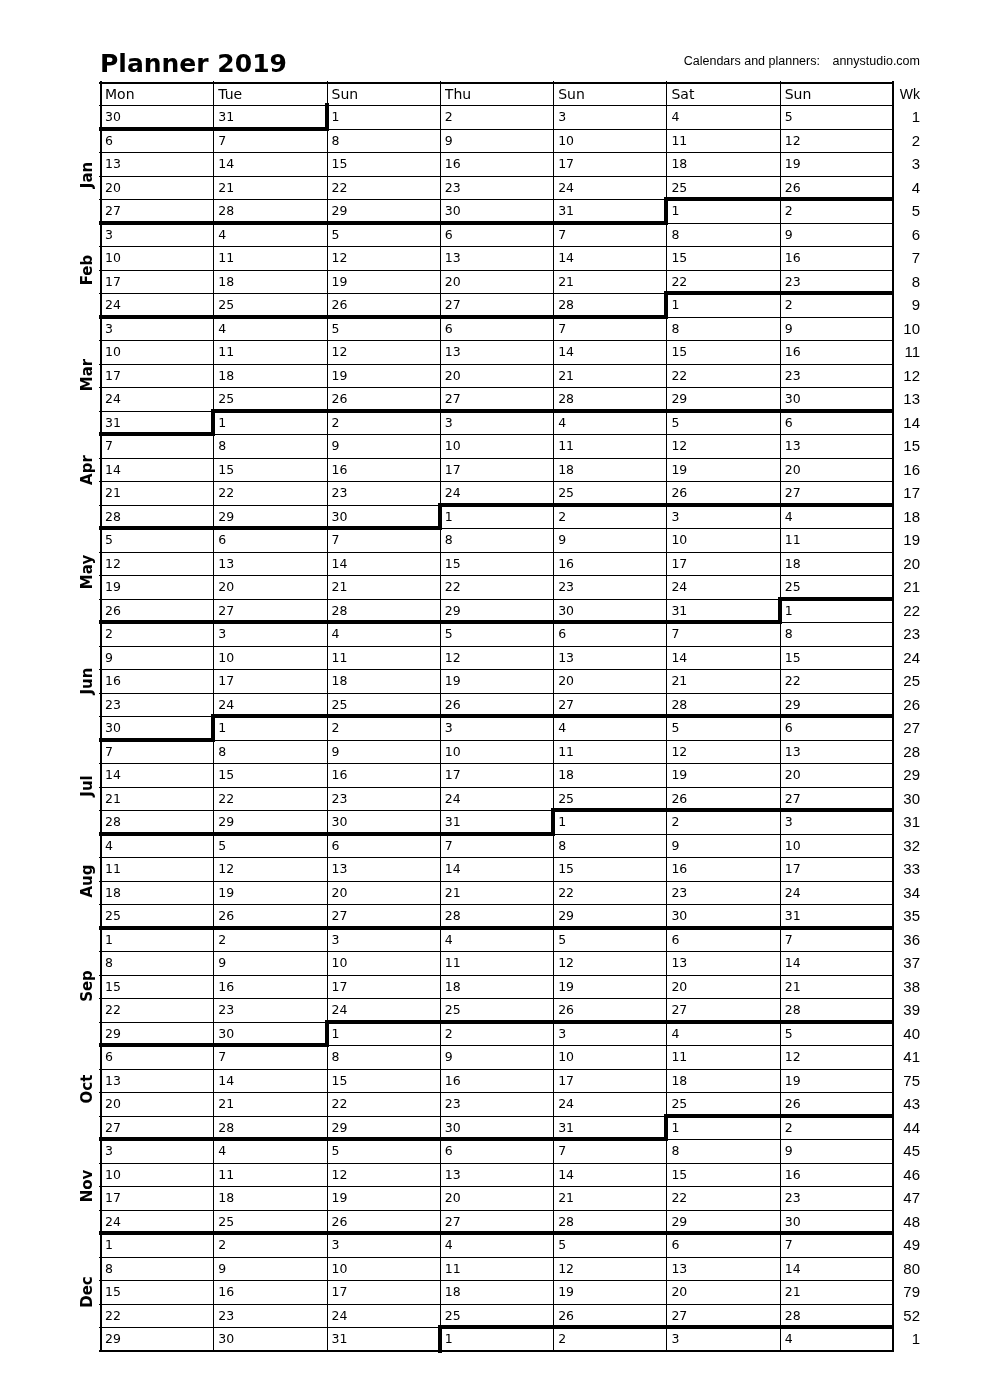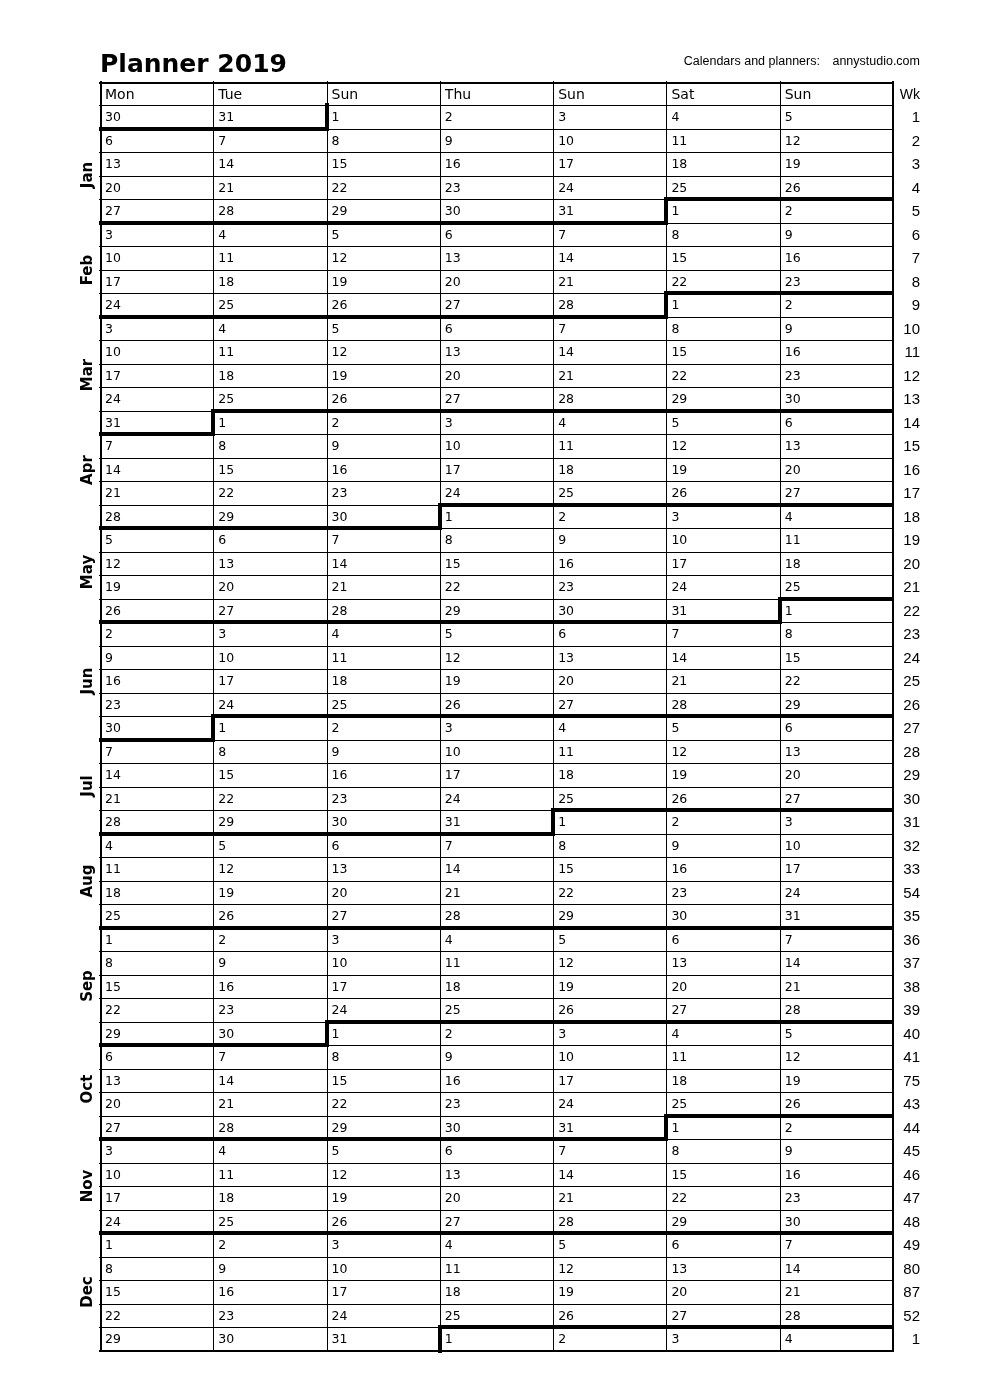--- a/index.html
+++ b/index.html
@@ -388,21 +388,21 @@
     <div class="day-cell" style="left: 671.429px; top: 860px; width: 104.286px; height: 18.5px;">16</div>
     <div class="day-cell" style="left: 784.714px; top: 860px; width: 104.286px; height: 18.5px;">17</div>
     <div class="wk-num" style="left: 858px; top: 859px; width: 62px; height: 20.5px;">33</div>
     <div class="day-cell" style="left: 105px; top: 883.5px; width: 104.286px; height: 18.5px;">18</div>
     <div class="day-cell" style="left: 218.286px; top: 883.5px; width: 104.286px; height: 18.5px;">19</div>
     <div class="day-cell" style="left: 331.571px; top: 883.5px; width: 104.286px; height: 18.5px;">20</div>
     <div class="day-cell" style="left: 444.857px; top: 883.5px; width: 104.286px; height: 18.5px;">21</div>
     <div class="day-cell" style="left: 558.143px; top: 883.5px; width: 104.286px; height: 18.5px;">22</div>
     <div class="day-cell" style="left: 671.429px; top: 883.5px; width: 104.286px; height: 18.5px;">23</div>
     <div class="day-cell" style="left: 784.714px; top: 883.5px; width: 104.286px; height: 18.5px;">24</div>
-    <div class="wk-num" style="left: 858px; top: 882.5px; width: 62px; height: 20.5px;">54</div>
+    <div class="wk-num" style="left: 858px; top: 882.5px; width: 62px; height: 20.5px;">34</div>
     <div class="day-cell" style="left: 105px; top: 907px; width: 104.286px; height: 18.5px;">25</div>
     <div class="day-cell" style="left: 218.286px; top: 907px; width: 104.286px; height: 18.5px;">26</div>
     <div class="day-cell" style="left: 331.571px; top: 907px; width: 104.286px; height: 18.5px;">27</div>
     <div class="day-cell" style="left: 444.857px; top: 907px; width: 104.286px; height: 18.5px;">28</div>
     <div class="day-cell" style="left: 558.143px; top: 907px; width: 104.286px; height: 18.5px;">29</div>
     <div class="day-cell" style="left: 671.429px; top: 907px; width: 104.286px; height: 18.5px;">30</div>
     <div class="day-cell" style="left: 784.714px; top: 907px; width: 104.286px; height: 18.5px;">31</div>
     <div class="wk-num" style="left: 858px; top: 906px; width: 62px; height: 20.5px;">35</div>
     <div class="day-cell" style="left: 105px; top: 930.5px; width: 104.286px; height: 18.5px;">1</div>
     <div class="day-cell" style="left: 218.286px; top: 930.5px; width: 104.286px; height: 18.5px;">2</div>
@@ -524,21 +524,21 @@
     <div class="day-cell" style="left: 671.429px; top: 1259.5px; width: 104.286px; height: 18.5px;">13</div>
     <div class="day-cell" style="left: 784.714px; top: 1259.5px; width: 104.286px; height: 18.5px;">14</div>
     <div class="wk-num" style="left: 858px; top: 1258.5px; width: 62px; height: 20.5px;">80</div>
     <div class="day-cell" style="left: 105px; top: 1283px; width: 104.286px; height: 18.5px;">15</div>
     <div class="day-cell" style="left: 218.286px; top: 1283px; width: 104.286px; height: 18.5px;">16</div>
     <div class="day-cell" style="left: 331.571px; top: 1283px; width: 104.286px; height: 18.5px;">17</div>
     <div class="day-cell" style="left: 444.857px; top: 1283px; width: 104.286px; height: 18.5px;">18</div>
     <div class="day-cell" style="left: 558.143px; top: 1283px; width: 104.286px; height: 18.5px;">19</div>
     <div class="day-cell" style="left: 671.429px; top: 1283px; width: 104.286px; height: 18.5px;">20</div>
     <div class="day-cell" style="left: 784.714px; top: 1283px; width: 104.286px; height: 18.5px;">21</div>
-    <div class="wk-num" style="left: 858px; top: 1282px; width: 62px; height: 20.5px;">87</div>
+    <div class="wk-num" style="left: 858px; top: 1282px; width: 62px; height: 20.5px;">79</div>
     <div class="day-cell" style="left: 105px; top: 1306.5px; width: 104.286px; height: 18.5px;">22</div>
     <div class="day-cell" style="left: 218.286px; top: 1306.5px; width: 104.286px; height: 18.5px;">23</div>
     <div class="day-cell" style="left: 331.571px; top: 1306.5px; width: 104.286px; height: 18.5px;">24</div>
     <div class="day-cell" style="left: 444.857px; top: 1306.5px; width: 104.286px; height: 18.5px;">25</div>
     <div class="day-cell" style="left: 558.143px; top: 1306.5px; width: 104.286px; height: 18.5px;">26</div>
     <div class="day-cell" style="left: 671.429px; top: 1306.5px; width: 104.286px; height: 18.5px;">27</div>
     <div class="day-cell" style="left: 784.714px; top: 1306.5px; width: 104.286px; height: 18.5px;">28</div>
     <div class="wk-num" style="left: 858px; top: 1305.5px; width: 62px; height: 20.5px;">52</div>
     <div class="day-cell" style="left: 105px; top: 1330px; width: 104.286px; height: 18.5px;">29</div>
     <div class="day-cell" style="left: 218.286px; top: 1330px; width: 104.286px; height: 18.5px;">30</div>

